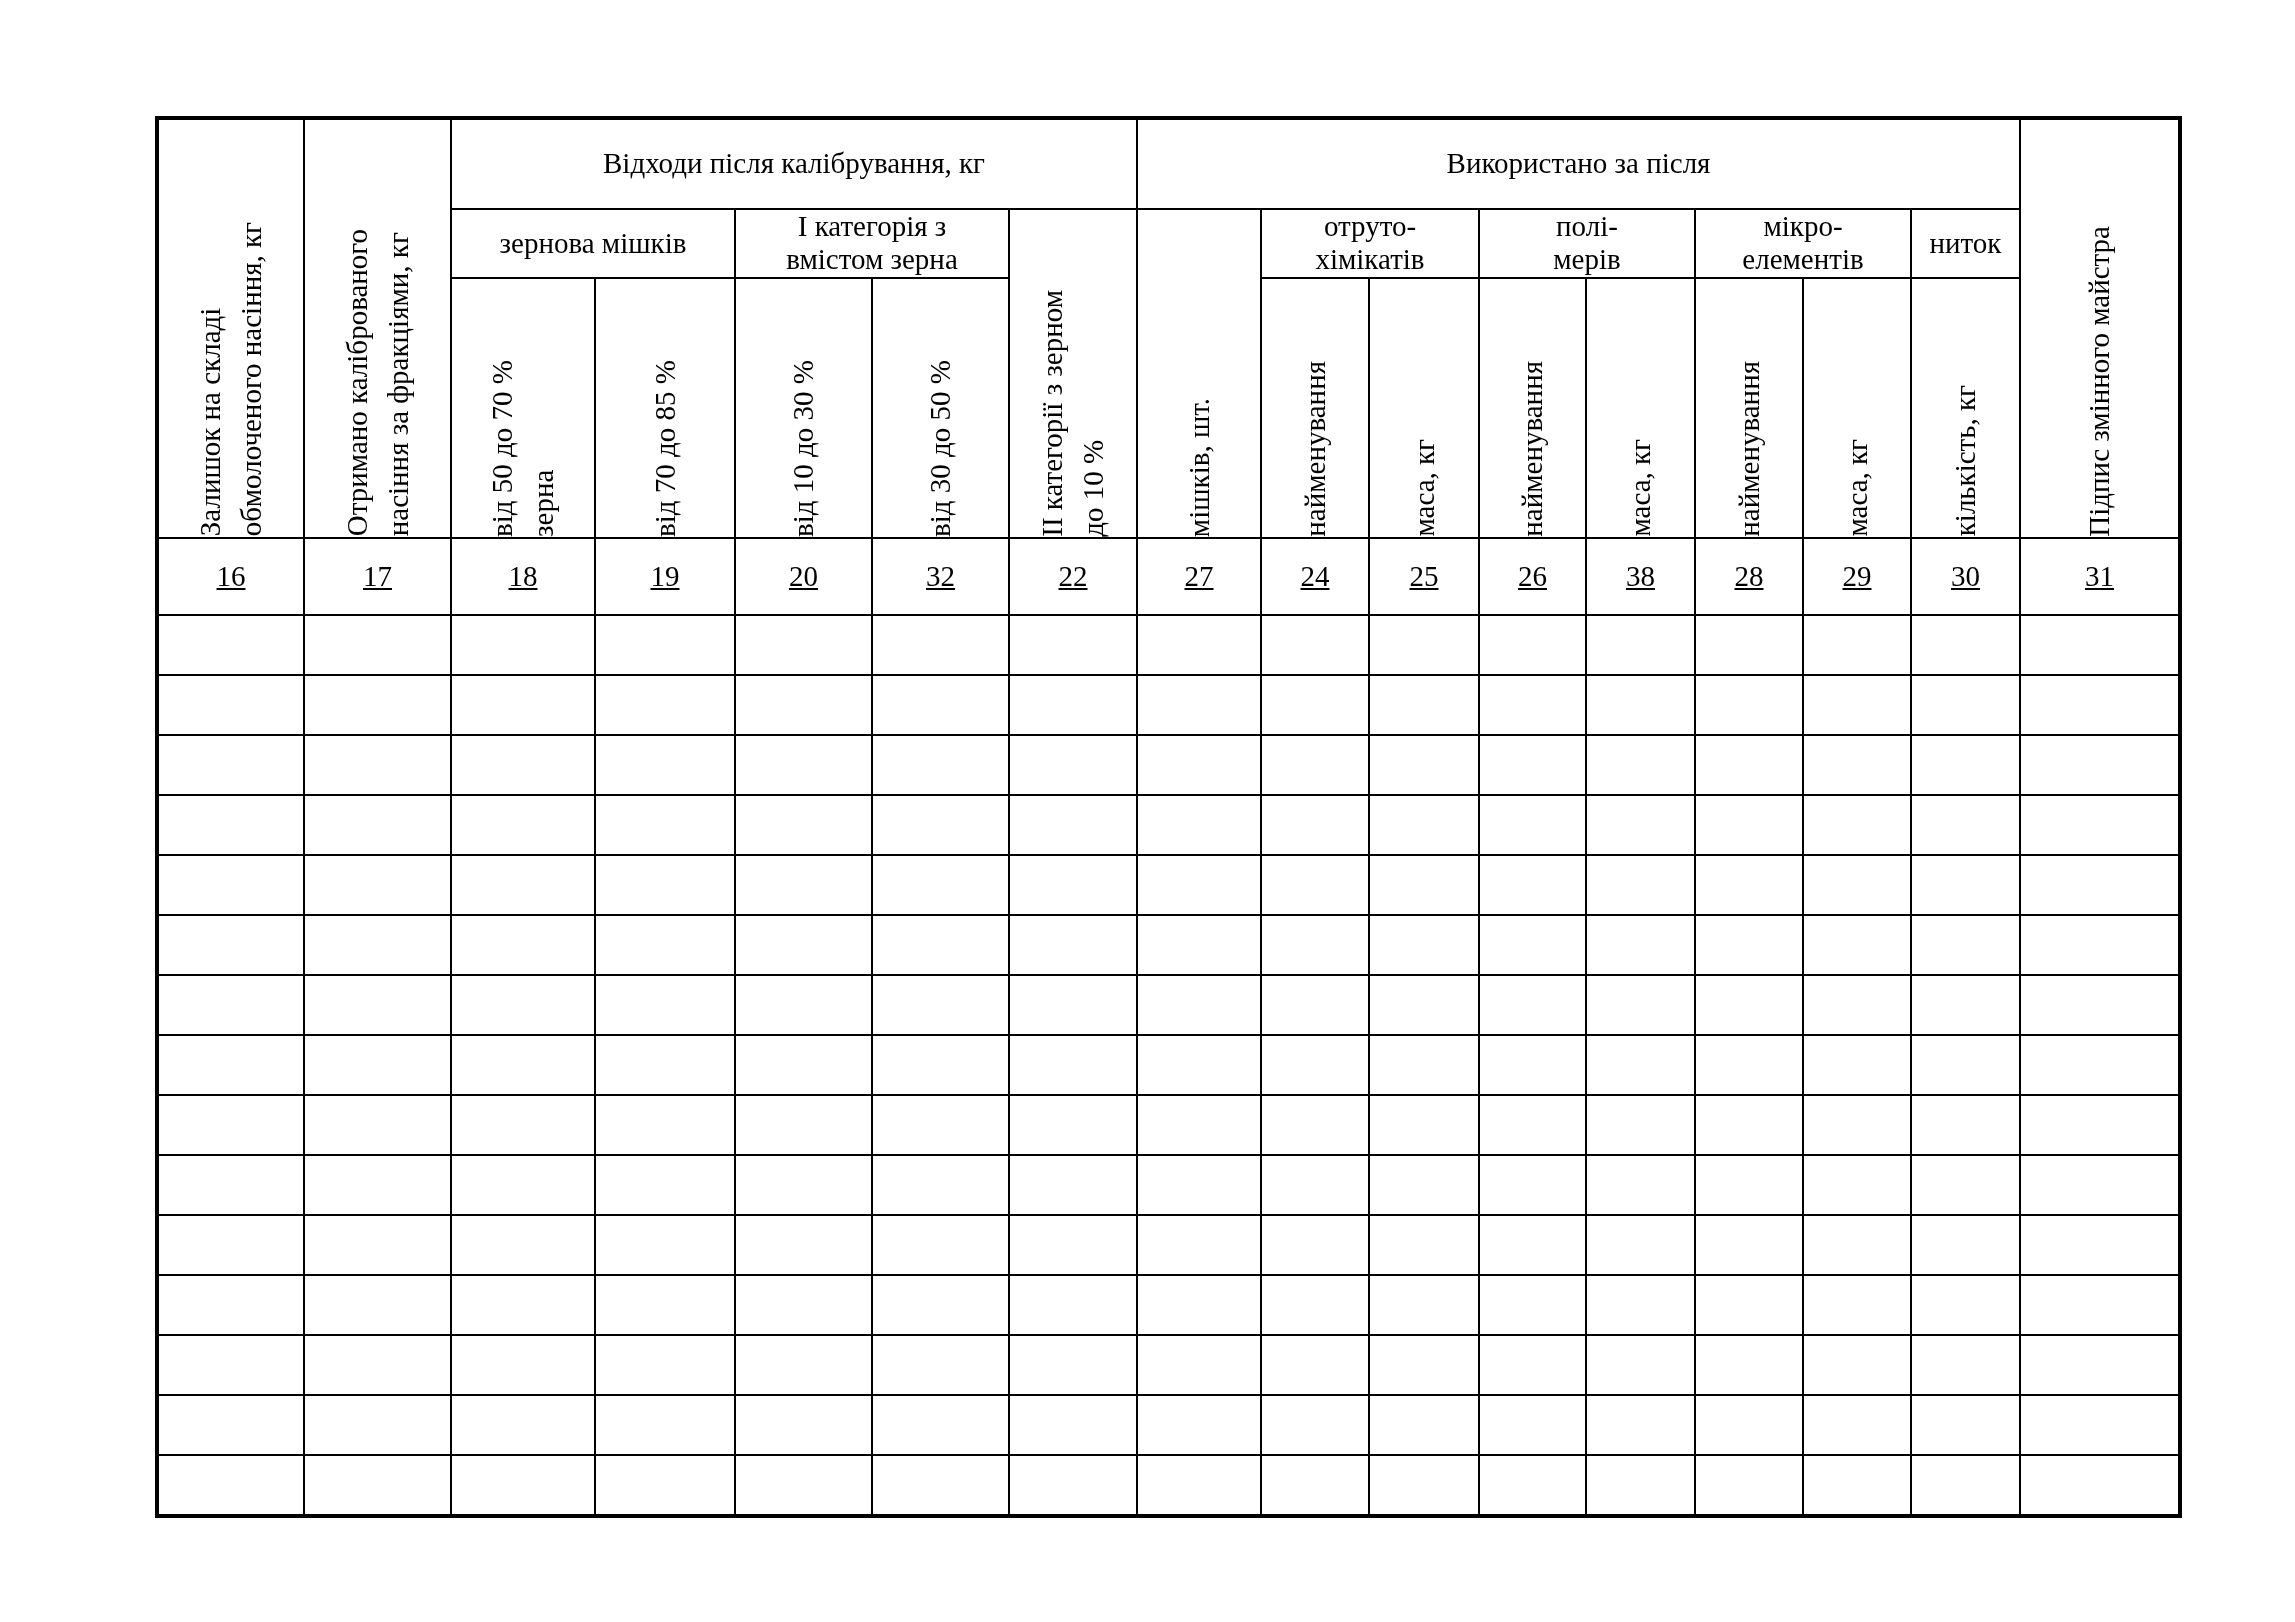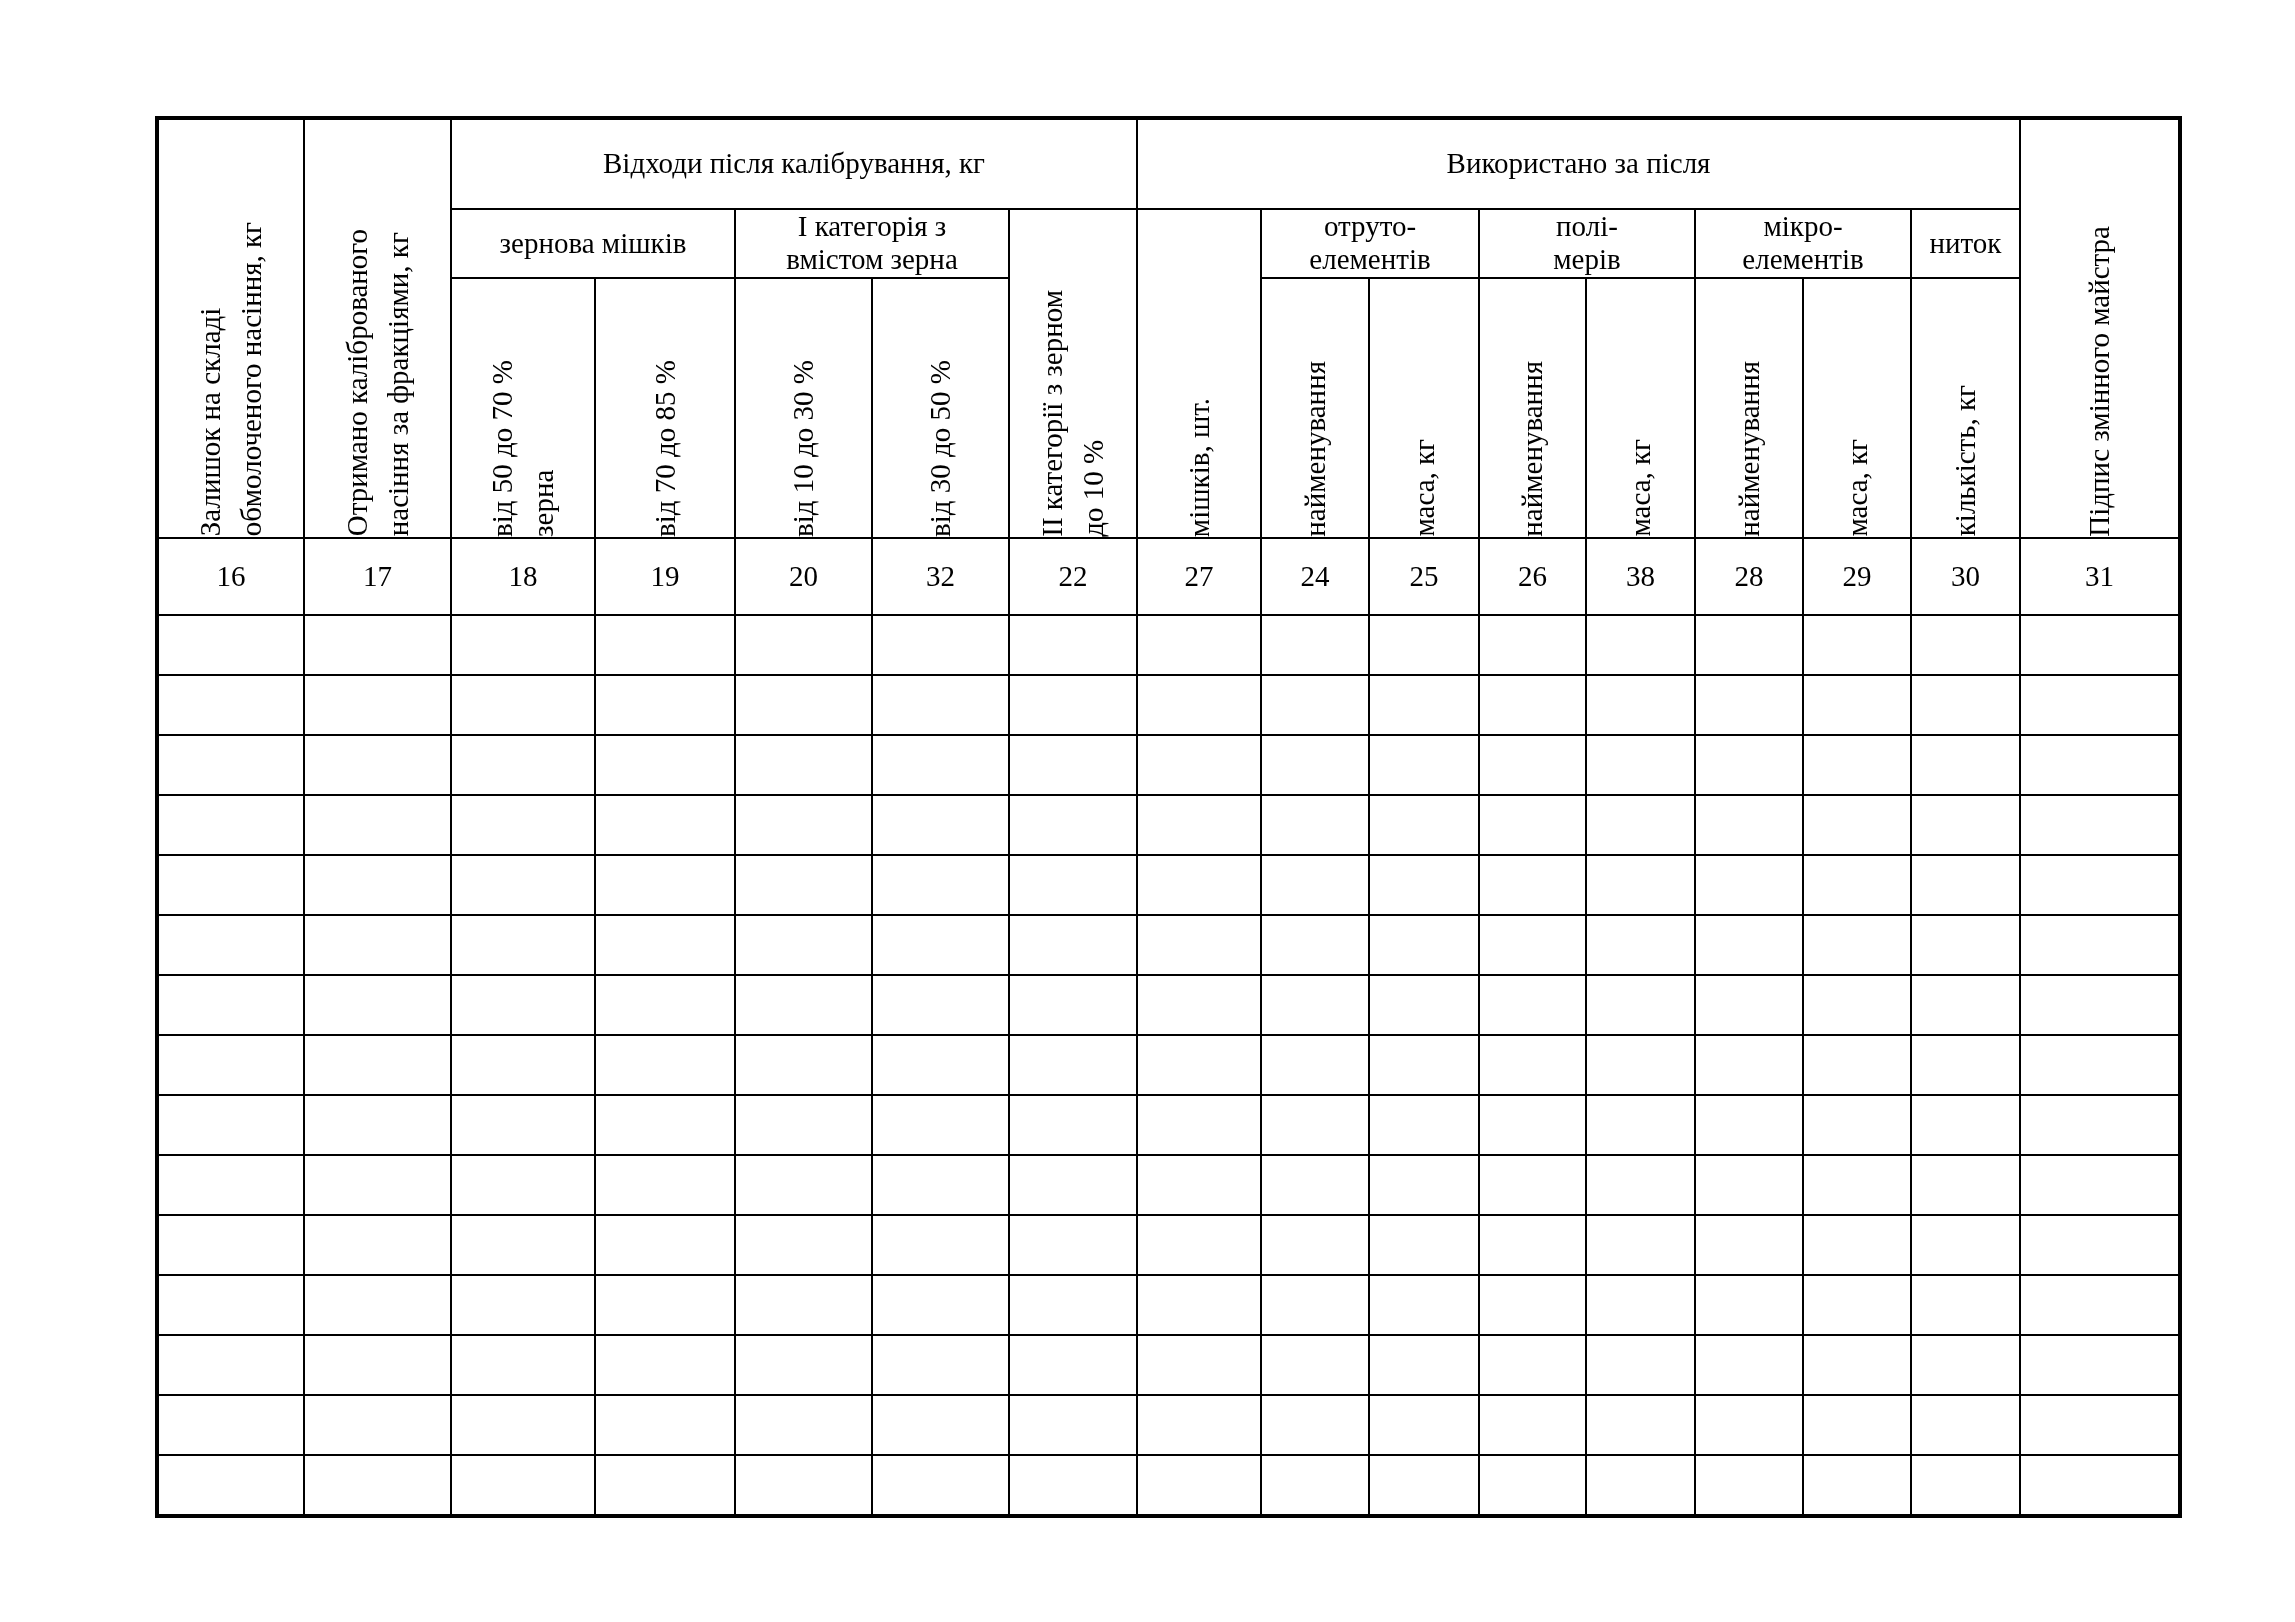--- a/index.html
+++ b/index.html
@@ -61,20 +61,21 @@
     transform: rotate(180deg);
     white-space: pre-line;
     font-size: 29px;
     line-height: 1.4;
     text-align: left;
   }
   tr.row-numbers td {
     text-align: center;
     vertical-align: middle;
     font-size: 29px;
+    text-decoration: underline;
   }
 </style>
 </head>
 <body>
 
 <div class="sheet">
   <table class="journal">
     <colgroup>
       <col style="width:147px">
         <col style="width:147px">
@@ -114,21 +115,21 @@
         <th colspan="2" class="grp">І категорія з
 вмістом зерна</th>
         <th rowspan="2" class="rot-cell">
           <span class="rot">ІІ категорії з зерном
 до 10 %</span>
         </th>
         <th rowspan="2" class="rot-cell">
           <span class="rot">мішків, шт.</span>
         </th>
         <th colspan="2" class="grp">отруто-
-елементів</th>
+хімікатів</th>
         <th colspan="2" class="grp">полі-
 мерів</th>
         <th colspan="2" class="grp">мікро-
 елементів</th>
         <th class="grp">ниток</th>
       </tr>
       <tr class="row-leaf">
         <th class="rot-cell">
           <span class="rot">від 50 до 70 %
 зерна</span>

